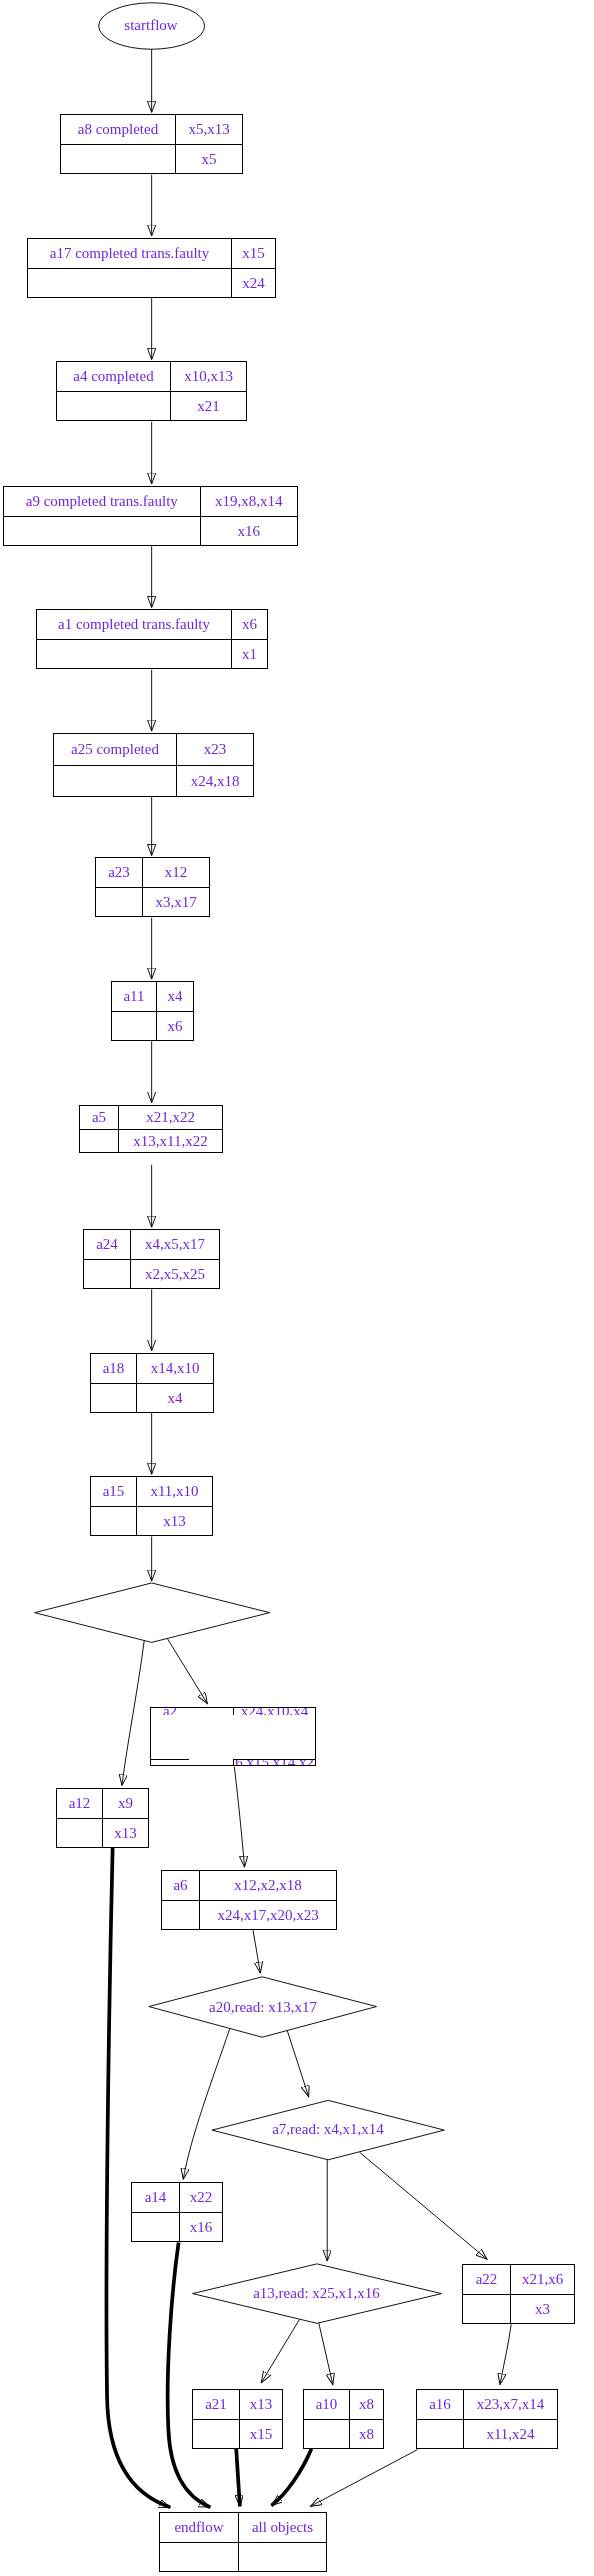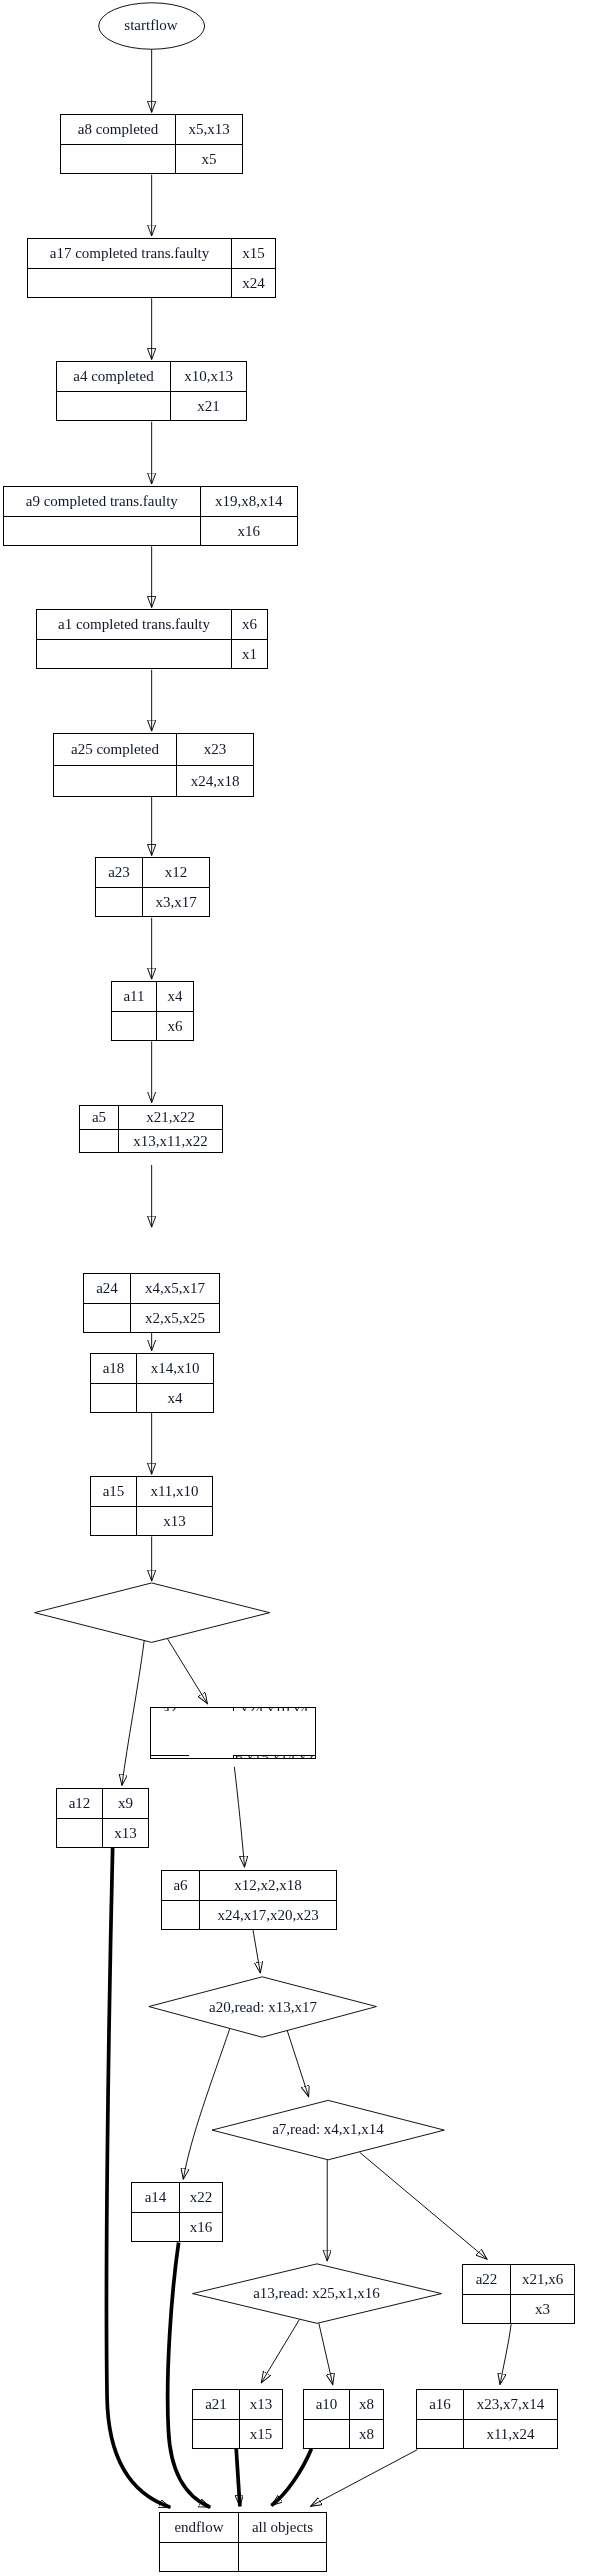--- a/index.html
+++ b/index.html
@@ -1,21 +1,21 @@
 <!DOCTYPE html>
 <html style="font-size:15px"><head>
 <meta charset="utf-8">
 <style>
   html,body{margin:0;padding:0;background:#ffffff;}
   #canvas{
     position:relative;
     width:595px;height:2576px;
     background:#ffffff;
     font-family:"Liberation Serif","DejaVu Serif",serif;
-    color:#0f172a;
+    color:#6d28d9;
   }
   #edge-layer{position:absolute;left:0;top:0;width:595px;height:2576px;}
   #edge-layer path, #edge-layer polygon, #edge-layer ellipse{fill:none;stroke:#000;stroke-width:1;}
   #edge-layer .bold{stroke-width:4;}
   #edge-layer .shape{fill:#ffffff;stroke:#000;stroke-width:1;}
   .node{
     position:absolute;display:grid;grid-template-rows:1fr 1fr;
     border:0.9px solid #000;background:#fff;box-sizing:border-box;
     font-size:15px;line-height:1;
   }
@@ -147,42 +147,42 @@
     <div class="c r b">x6</div>
   </div>
 
   <div class="node" style="left:79px;top:1105px;width:144px;height:48px;grid-template-columns:38px 1fr;">
     <div class="c">a5</div>
     <div class="c r">x21,x22</div>
     <div class="c b"></div>
     <div class="c r b">x13,x11,x22</div>
   </div>
 
-  <div class="node" style="left:83px;top:1229px;width:137px;height:60px;grid-template-columns:46px 1fr;margin-top:44px;">
+  <div class="node" style="left:83px;top:1229px;width:137px;height:60px;grid-template-columns:46px 1fr;">
     <div class="c">a24</div>
     <div class="c r">x4,x5,x17</div>
     <div class="c b"></div>
     <div class="c r b">x2,x5,x25</div>
   </div>
 
   <div class="node" style="left:90px;top:1353px;width:124px;height:60px;grid-template-columns:45px 1fr;">
     <div class="c">a18</div>
     <div class="c r">x14,x10</div>
     <div class="c b"></div>
     <div class="c r b">x4</div>
   </div>
 
   <div class="node" style="left:90px;top:1476px;width:123px;height:60px;grid-template-columns:45px 1fr;">
     <div class="c">a15</div>
     <div class="c r">x11,x10</div>
     <div class="c b"></div>
     <div class="c r b">x13</div>
   </div>
 
-  <div class="node" style="left:150px;top:1707px;width:166px;height:52px;grid-template-columns:38px 1fr;gap:44px;">
+  <div class="node" style="left:150px;top:1707px;width:166px;height:59px;grid-template-columns:38px 1fr;gap:44px;">
     <div class="c">a2</div>
     <div class="c r">x24,x10,x4</div>
     <div class="c b"></div>
     <div class="c r b">x6,x15,x14,x25</div>
   </div>
 
   <div class="node" style="left:56px;top:1788px;width:93px;height:60px;grid-template-columns:45px 1fr;">
     <div class="c">a12</div>
     <div class="c r">x9</div>
     <div class="c b"></div>

